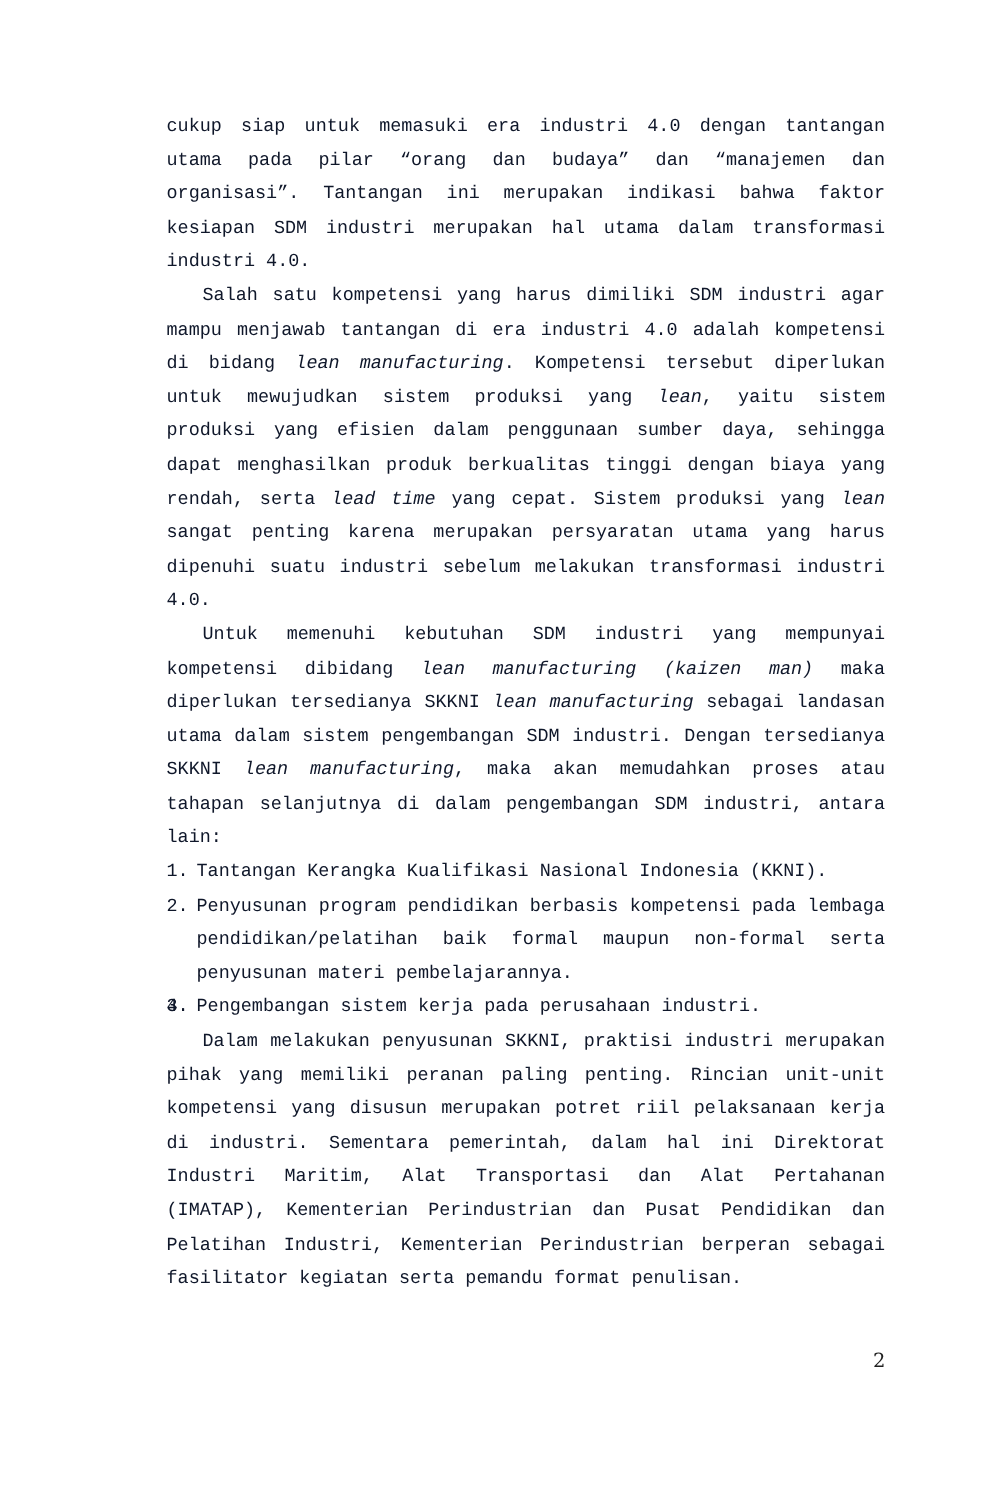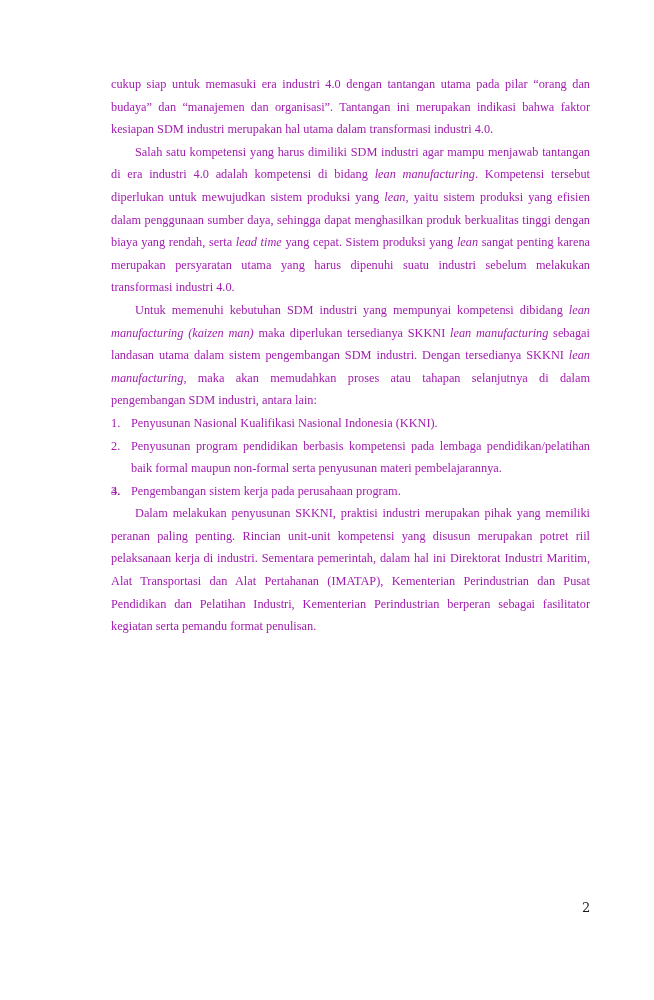--- a/index.html
+++ b/index.html
@@ -1,20 +1,20 @@
 <!DOCTYPE html>
 <html><head>
 <meta charset="utf-8">
 <style>
   html, body { margin: 0; padding: 0; background: #ffffff; }
   body { width: 654px; height: 1000px; position: relative; overflow: hidden; }
   .page {
     position: absolute; left: 111px; top: 73px; width: 479px;
-    font-family: Liberation Serif, serif;
-    font-size: 12.3px; line-height: 22.6px; color: #a21caf;
+    font-family: Liberation Mono, monospace;
+    font-size: 12.3px; line-height: 22.6px; color: #0f172a;
     text-align: justify;
   }
   p { margin: 0; }
   .indent { text-indent: 24px; }
   em { font-style: italic; }
   ol { margin: 0; padding: 0; list-style: none; }
   ol li { position: relative; padding-left: 20px; }
   ol li .num { position: absolute; left: 0; top: 0; }
   .page-number {
     position: absolute; left: 582px; top: 900px;
@@ -25,22 +25,22 @@
 <body>
 
 <div class="page">
   <p><span>cukup siap untuk memasuki era industri 4.0 dengan tantangan utama pada pilar “orang dan budaya” dan “manajemen dan organisasi”. Tantangan ini merupakan indikasi bahwa faktor kesiapan SDM industri merupakan hal utama dalam transformasi industri 4.0.</span></p>
 
   <p class="indent"><span>Salah satu kompetensi yang harus dimiliki SDM industri agar mampu menjawab tantangan di era industri 4.0 adalah kompetensi di bidang </span><em>lean manufacturing</em><span>. Kompetensi tersebut diperlukan untuk mewujudkan sistem produksi yang </span><em>lean</em><span>, yaitu sistem produksi yang efisien dalam penggunaan sumber daya, sehingga dapat menghasilkan produk berkualitas tinggi dengan biaya yang rendah, serta </span><em>lead time</em><span> yang cepat. Sistem produksi yang </span><em>lean</em><span> sangat penting karena merupakan persyaratan utama yang harus dipenuhi suatu industri sebelum melakukan transformasi industri 4.0.</span></p>
 
   <p class="indent"><span>Untuk memenuhi kebutuhan SDM industri yang mempunyai kompetensi dibidang </span><em>lean manufacturing (kaizen man)</em><span> maka diperlukan tersedianya SKKNI </span><em>lean manufacturing</em><span> sebagai landasan utama dalam sistem pengembangan SDM industri. Dengan tersedianya SKKNI </span><em>lean manufacturing</em><span>, maka akan memudahkan proses atau tahapan selanjutnya di dalam pengembangan SDM industri, antara lain:</span></p>
 
   <ol>
-    <li><span class="num">1.</span><span>Penyusunan Nasional Kualifikasi Nasional Indonesia (KKNI).</span></li>
+    <li><span class="num">1.</span><span>Tantangan Kerangka Kualifikasi Nasional Indonesia (KKNI).</span></li>
     <li><span class="num">2.</span><span>Penyusunan program pendidikan berbasis kompetensi pada lembaga pendidikan/pelatihan baik formal maupun non-formal serta penyusunan materi pembelajarannya.</span></li>
     <li><span class="num">3.</span></li>
-    <li><span class="num">4.</span><span>Pengembangan sistem kerja pada perusahaan program.</span></li>
+    <li><span class="num">4.</span><span>Pengembangan sistem kerja pada perusahaan industri.</span></li>
   </ol>
 
   <p class="indent"><span>Dalam melakukan penyusunan SKKNI, praktisi industri merupakan pihak yang memiliki peranan paling penting. Rincian unit-unit kompetensi yang disusun merupakan potret riil pelaksanaan kerja di industri. Sementara pemerintah, dalam hal ini Direktorat Industri Maritim, Alat Transportasi dan Alat Pertahanan (IMATAP), Kementerian Perindustrian dan Pusat Pendidikan dan Pelatihan Industri, Kementerian Perindustrian berperan sebagai fasilitator kegiatan serta pemandu format penulisan.</span></p>
 </div>
 
 <div class="page-number">2</div>
 
 </body></html>

